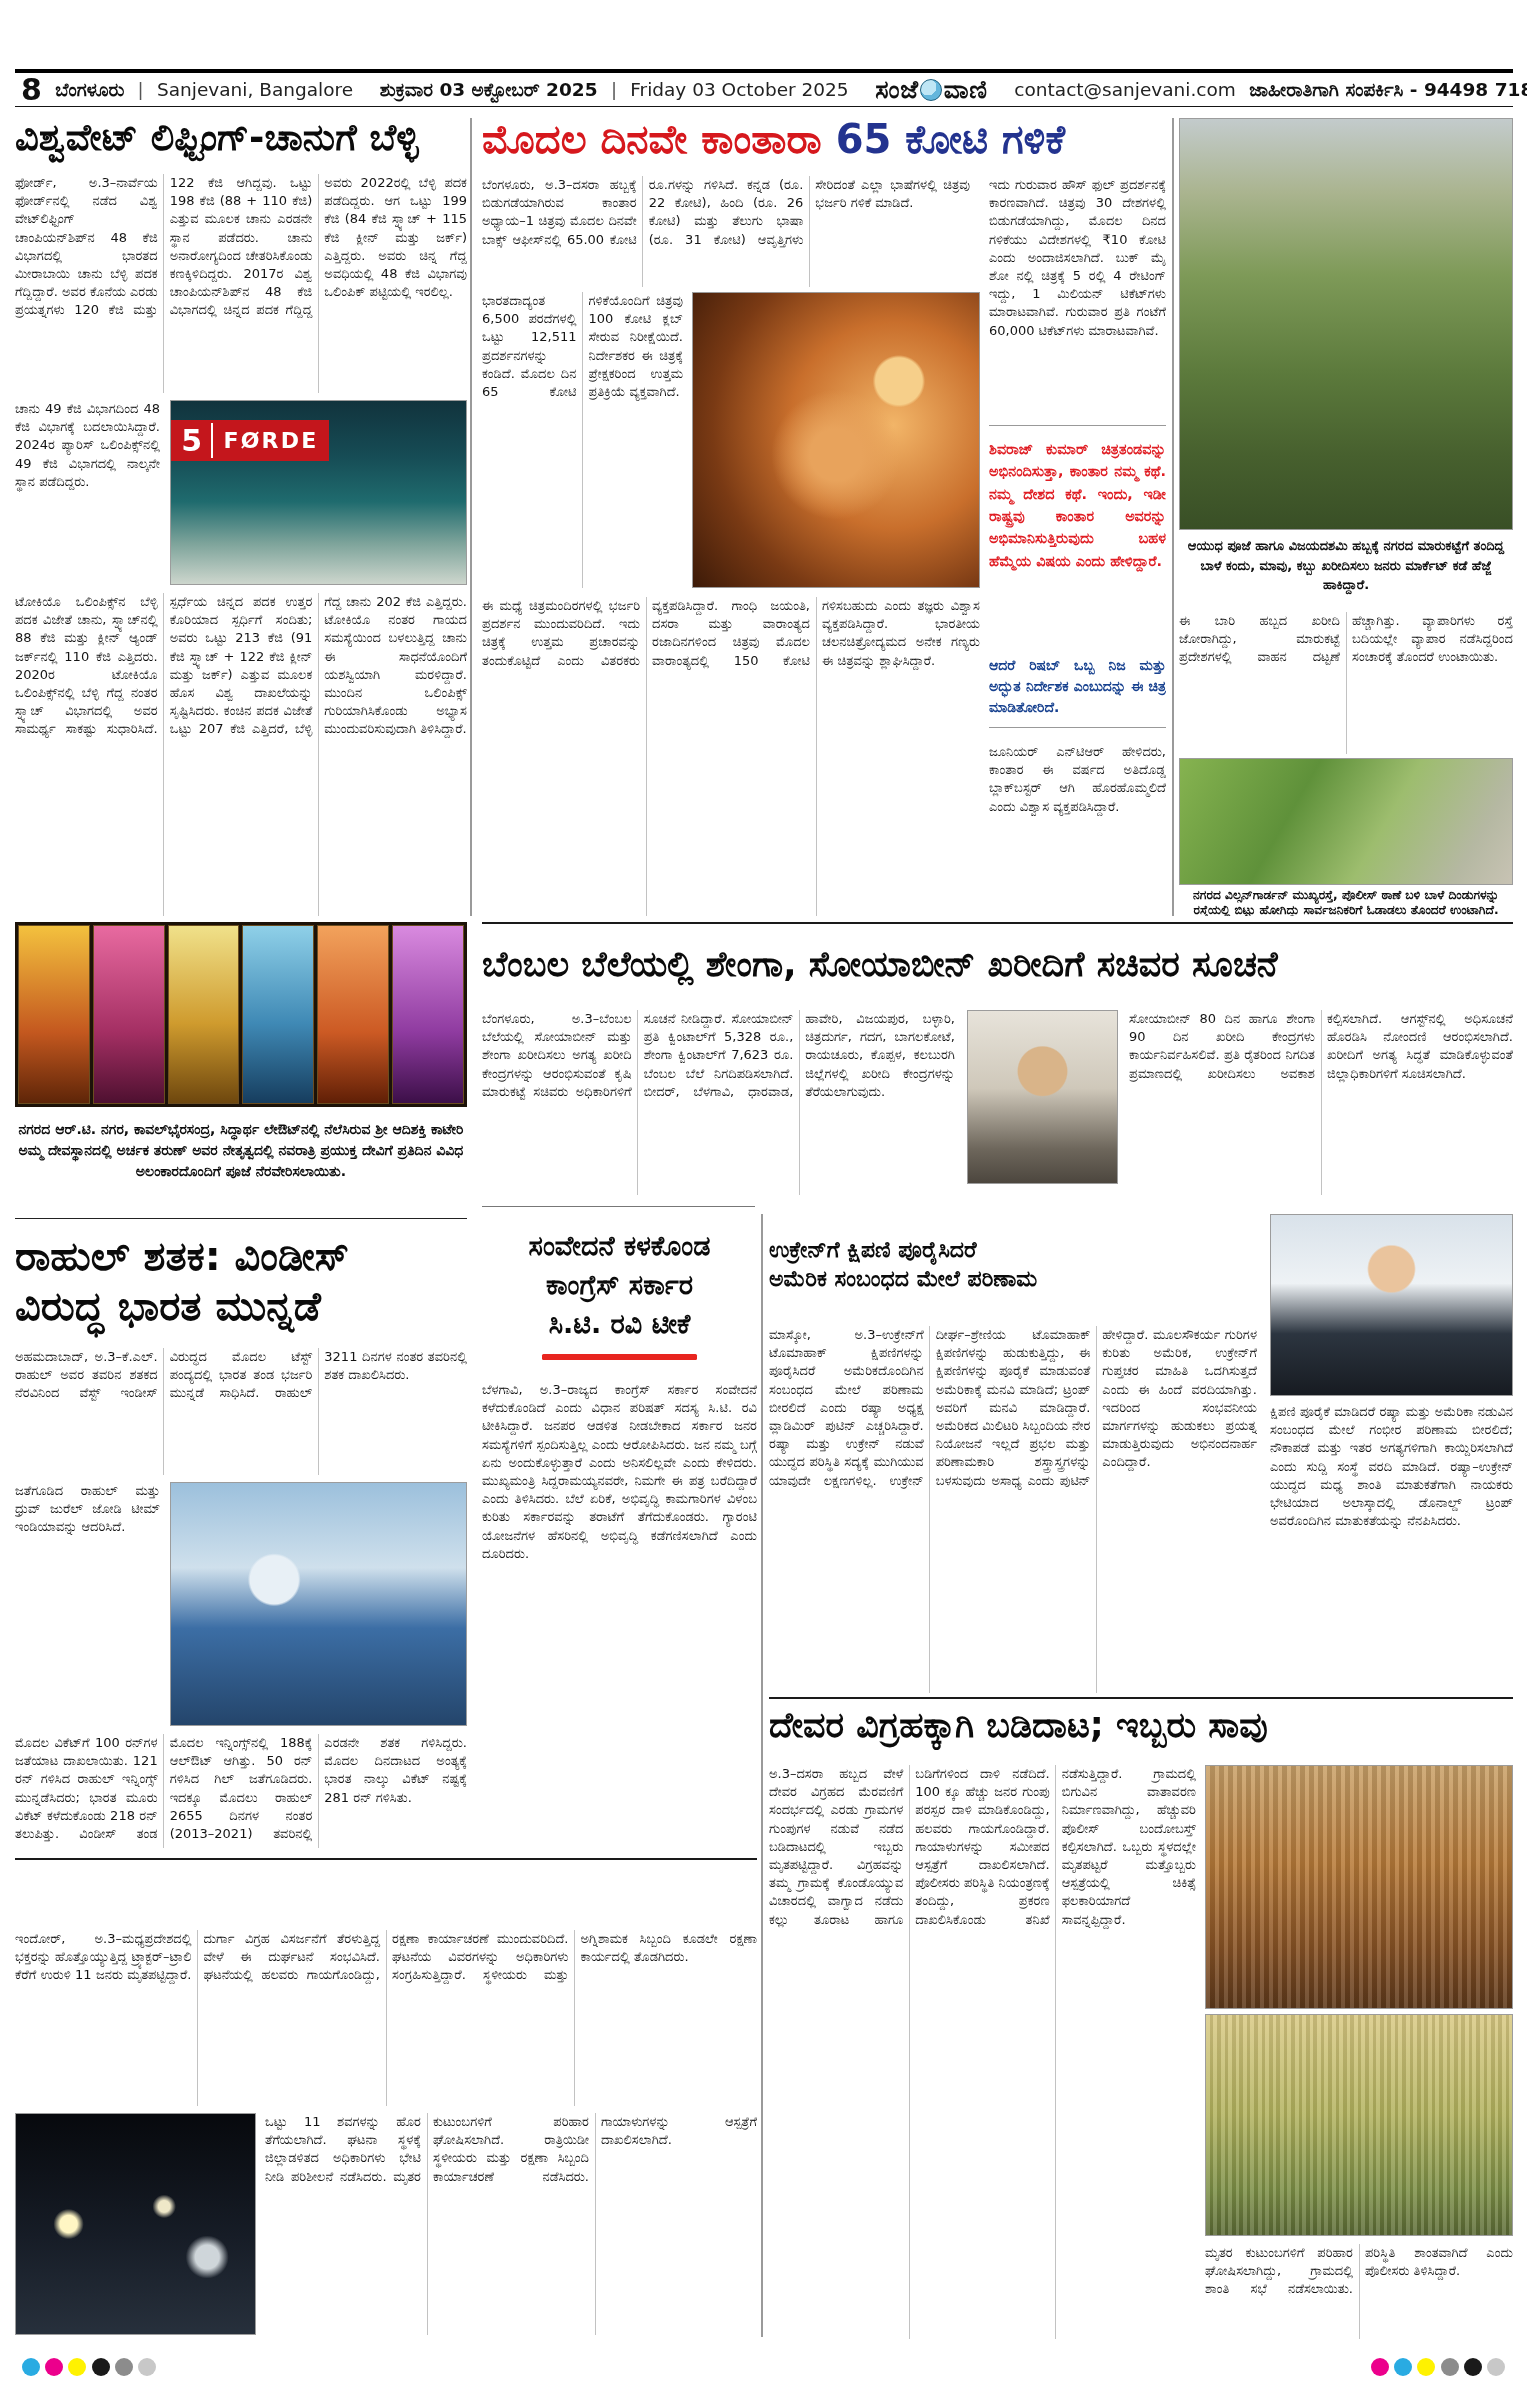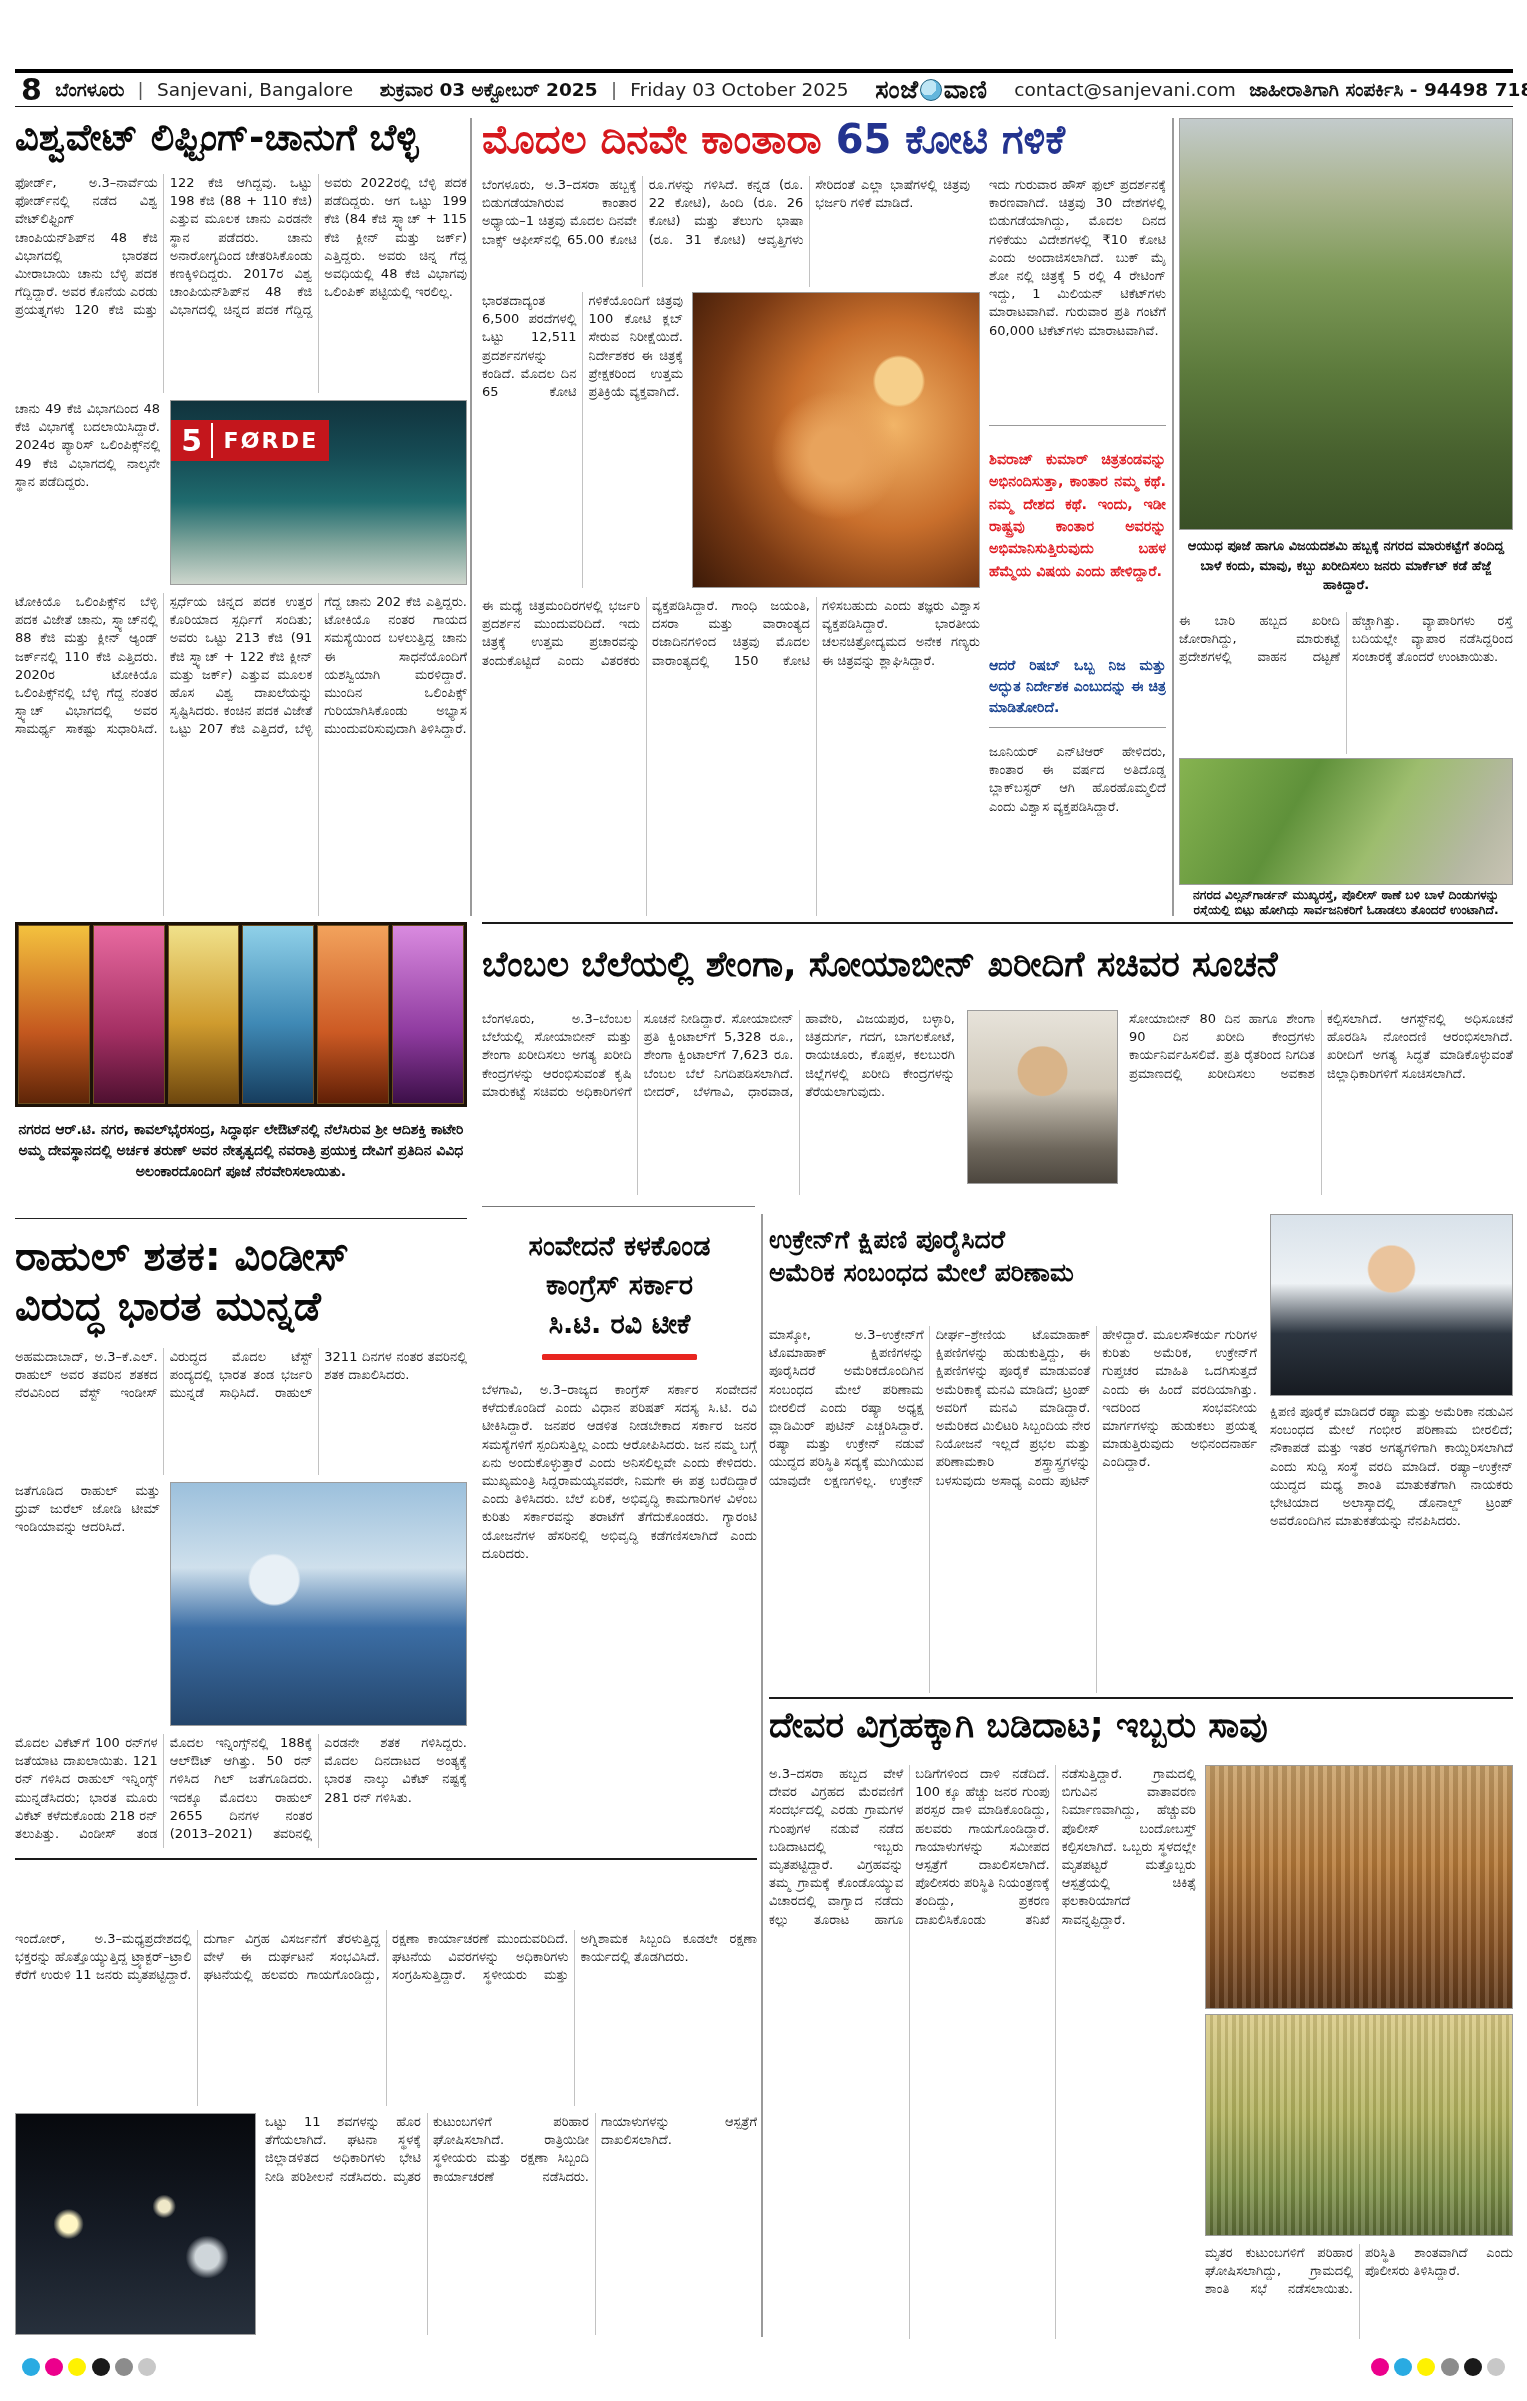--- a/index.html
+++ b/index.html
@@ -121,21 +121,21 @@
   </div>
 
   <div class="sec" style="left:482px;top:118px;width:684px;height:798px">
     <h1 style="font-size:40px;height:49px;white-space:nowrap">
       <span style="color:#d6181d">ಮೊದಲ ದಿನವೇ ಕಾಂತಾರಾ </span><span style="color:#23338f">65 ಕೋಟಿ ಗಳಿಕೆ</span>
     </h1>
     <div class="abs btxt c3" style="left:0;top:58px;width:488px;height:111px">ಬೆಂಗಳೂರು, ಅ.3–ದಸರಾ ಹಬ್ಬಕ್ಕೆ ಬಿಡುಗಡೆಯಾಗಿರುವ ಕಾಂತಾರ ಅಧ್ಯಾಯ–1 ಚಿತ್ರವು ಮೊದಲ ದಿನವೇ ಬಾಕ್ಸ್ ಆಫೀಸ್‌ನಲ್ಲಿ 65.00 ಕೋಟಿ ರೂ.ಗಳನ್ನು ಗಳಿಸಿದೆ. ಕನ್ನಡ (ರೂ. 22 ಕೋಟಿ), ಹಿಂದಿ (ರೂ. 26 ಕೋಟಿ) ಮತ್ತು ತೆಲುಗು ಭಾಷಾ (ರೂ. 31 ಕೋಟಿ) ಆವೃತ್ತಿಗಳು ಸೇರಿದಂತೆ ಎಲ್ಲಾ ಭಾಷೆಗಳಲ್ಲಿ ಚಿತ್ರವು ಭರ್ಜರಿ ಗಳಿಕೆ ಮಾಡಿದೆ.</div>
     <div class="abs btxt c2" style="left:0;top:174px;width:201px;height:296px">ಭಾರತದಾದ್ಯಂತ 6,500 ಪರದೆಗಳಲ್ಲಿ ಒಟ್ಟು 12,511 ಪ್ರದರ್ಶನಗಳನ್ನು ಕಂಡಿದೆ. ಮೊದಲ ದಿನ 65 ಕೋಟಿ ಗಳಿಕೆಯೊಂದಿಗೆ ಚಿತ್ರವು 100 ಕೋಟಿ ಕ್ಲಬ್ ಸೇರುವ ನಿರೀಕ್ಷೆಯಿದೆ. ನಿರ್ದೇಶಕರ ಈ ಚಿತ್ರಕ್ಕೆ ಪ್ರೇಕ್ಷಕರಿಂದ ಉತ್ತಮ ಪ್ರತಿಕ್ರಿಯೆ ವ್ಯಕ್ತವಾಗಿದೆ.</div>
     <div class="ph ph-movie" style="left:210px;top:174px;width:288px;height:296px"></div>
     <div class="abs btxt c1" style="left:507px;top:58px;width:177px;height:244px">ಇದು ಗುರುವಾರ ಹೌಸ್ ಫುಲ್ ಪ್ರದರ್ಶನಕ್ಕೆ ಕಾರಣವಾಗಿದೆ. ಚಿತ್ರವು 30 ದೇಶಗಳಲ್ಲಿ ಬಿಡುಗಡೆಯಾಗಿದ್ದು, ಮೊದಲ ದಿನದ ಗಳಿಕೆಯು ವಿದೇಶಗಳಲ್ಲಿ ₹10 ಕೋಟಿ ಎಂದು ಅಂದಾಜಿಸಲಾಗಿದೆ. ಬುಕ್ ಮೈ ಶೋ ನಲ್ಲಿ ಚಿತ್ರಕ್ಕೆ 5 ರಲ್ಲಿ 4 ರೇಟಿಂಗ್ ಇದ್ದು, 1 ಮಿಲಿಯನ್ ಟಿಕೆಟ್‌ಗಳು ಮಾರಾಟವಾಗಿವೆ. ಗುರುವಾರ ಪ್ರತಿ ಗಂಟೆಗೆ 60,000 ಟಿಕೆಟ್‌ಗಳು ಮಾರಾಟವಾಗಿವೆ.</div>
-    <div class="abs quote-red" style="left:507px;top:307px;width:177px;height:222px;border-top:0.7px solid #999;padding-top:22px">ಶಿವರಾಜ್ ಕುಮಾರ್ ಚಿತ್ರತಂಡವನ್ನು ಅಭಿನಂದಿಸುತ್ತಾ, ಕಾಂತಾರ ನಮ್ಮ ಕಥೆ. ನಮ್ಮ ದೇಶದ ಕಥೆ. ಇಂದು, ಇಡೀ ರಾಷ್ಟ್ರವು ಕಾಂತಾರ ಅವರನ್ನು ಅಭಿಮಾನಿಸುತ್ತಿರುವುದು ಬಹಳ ಹೆಮ್ಮೆಯ ವಿಷಯ ಎಂದು ಹೇಳಿದ್ದಾರೆ.</div>
+    <div class="abs quote-red" style="left:507px;top:307px;width:177px;height:222px;border-top:0.7px solid #999;padding-top:12px">ಶಿವರಾಜ್ ಕುಮಾರ್ ಚಿತ್ರತಂಡವನ್ನು ಅಭಿನಂದಿಸುತ್ತಾ, ಕಾಂತಾರ ನಮ್ಮ ಕಥೆ. ನಮ್ಮ ದೇಶದ ಕಥೆ. ಇಂದು, ಇಡೀ ರಾಷ್ಟ್ರವು ಕಾಂತಾರ ಅವರನ್ನು ಅಭಿಮಾನಿಸುತ್ತಿರುವುದು ಬಹಳ ಹೆಮ್ಮೆಯ ವಿಷಯ ಎಂದು ಹೇಳಿದ್ದಾರೆ.</div>
     <div class="abs quote-blue" style="left:507px;top:537px;width:177px;height:68px">ಆದರೆ ರಿಷಬ್ ಒಬ್ಬ ನಿಜ ಮತ್ತು ಅದ್ಭುತ ನಿರ್ದೇಶಕ ಎಂಬುದನ್ನು ಈ ಚಿತ್ರ ಮಾಡಿತೋರಿದೆ.</div>
     <div class="abs btxt c1" style="left:507px;top:609px;width:177px;height:189px;border-top:0.7px solid #999;padding-top:15px">ಜೂನಿಯರ್ ಎನ್‌ಟಿಆರ್ ಹೇಳಿದರು, ಕಾಂತಾರ ಈ ವರ್ಷದ ಅತಿದೊಡ್ಡ ಬ್ಲಾಕ್‌ಬಸ್ಟರ್ ಆಗಿ ಹೊರಹೊಮ್ಮಲಿದೆ ಎಂದು ವಿಶ್ವಾಸ ವ್ಯಕ್ತಪಡಿಸಿದ್ದಾರೆ.</div>
     <div class="abs btxt c3" style="left:0;top:479px;width:498px;height:319px">ಈ ಮಧ್ಯೆ ಚಿತ್ರಮಂದಿರಗಳಲ್ಲಿ ಭರ್ಜರಿ ಪ್ರದರ್ಶನ ಮುಂದುವರಿದಿದೆ. ಇದು ಚಿತ್ರಕ್ಕೆ ಉತ್ತಮ ಪ್ರಚಾರವನ್ನು ತಂದುಕೊಟ್ಟಿದೆ ಎಂದು ವಿತರಕರು ವ್ಯಕ್ತಪಡಿಸಿದ್ದಾರೆ. ಗಾಂಧಿ ಜಯಂತಿ, ದಸರಾ ಮತ್ತು ವಾರಾಂತ್ಯದ ರಜಾದಿನಗಳಿಂದ ಚಿತ್ರವು ಮೊದಲ ವಾರಾಂತ್ಯದಲ್ಲಿ 150 ಕೋಟಿ ಗಳಿಸಬಹುದು ಎಂದು ತಜ್ಞರು ವಿಶ್ವಾಸ ವ್ಯಕ್ತಪಡಿಸಿದ್ದಾರೆ. ಭಾರತೀಯ ಚಲನಚಿತ್ರೋದ್ಯಮದ ಅನೇಕ ಗಣ್ಯರು ಈ ಚಿತ್ರವನ್ನು ಶ್ಲಾಘಿಸಿದ್ದಾರೆ.</div>
   </div>
 
   <div class="sec" style="left:1179px;top:118px;width:334px;height:798px">
     <div class="ph ph-waste1" style="left:0;top:0;width:334px;height:412px"></div>
     <div class="abs btxt c2" style="left:0;top:494px;width:334px;height:142px">ಈ ಬಾರಿ ಹಬ್ಬದ ಖರೀದಿ ಜೋರಾಗಿದ್ದು, ಮಾರುಕಟ್ಟೆ ಪ್ರದೇಶಗಳಲ್ಲಿ ವಾಹನ ದಟ್ಟಣೆ ಹೆಚ್ಚಾಗಿತ್ತು. ವ್ಯಾಪಾರಿಗಳು ರಸ್ತೆ ಬದಿಯಲ್ಲೇ ವ್ಯಾಪಾರ ನಡೆಸಿದ್ದರಿಂದ ಸಂಚಾರಕ್ಕೆ ತೊಂದರೆ ಉಂಟಾಯಿತು.</div>
     <div class="abs cap" style="left:0;top:418px;width:334px;height:71px;font-size:13px">ಆಯುಧ ಪೂಜೆ ಹಾಗೂ ವಿಜಯದಶಮಿ ಹಬ್ಬಕ್ಕೆ ನಗರದ ಮಾರುಕಟ್ಟೆಗೆ ತಂದಿದ್ದ ಬಾಳೆ ಕಂದು, ಮಾವು, ಕಬ್ಬು ಖರೀದಿಸಲು ಜನರು ಮಾರ್ಕೆಟ್ ಕಡೆ ಹೆಜ್ಜೆ ಹಾಕಿದ್ದಾರೆ.</div>
     <div class="ph ph-waste2" style="left:0;top:640px;width:334px;height:127px"></div>
@@ -176,21 +176,21 @@
     <h2 style="font-size:27px;text-align:center;line-height:1.45;margin-top:12px">
       <div>ಸಂವೇದನೆ ಕಳಕೊಂಡ</div>
       <div>ಕಾಂಗ್ರೆಸ್ ಸರ್ಕಾರ</div>
       <div>ಸಿ.ಟಿ. ರವಿ ಟೀಕೆ</div>
     </h2>
     <div class="redbar" style="width:155px;margin:10.3px auto 0"></div>
     <div class="abs btxt c1" style="left:0;top:167px;width:275px;height:463px">ಬೆಳಗಾವಿ, ಅ.3–ರಾಜ್ಯದ ಕಾಂಗ್ರೆಸ್ ಸರ್ಕಾರ ಸಂವೇದನೆ ಕಳೆದುಕೊಂಡಿದೆ ಎಂದು ವಿಧಾನ ಪರಿಷತ್ ಸದಸ್ಯ ಸಿ.ಟಿ. ರವಿ ಟೀಕಿಸಿದ್ದಾರೆ. ಜನಪರ ಆಡಳಿತ ನೀಡಬೇಕಾದ ಸರ್ಕಾರ ಜನರ ಸಮಸ್ಯೆಗಳಿಗೆ ಸ್ಪಂದಿಸುತ್ತಿಲ್ಲ ಎಂದು ಆರೋಪಿಸಿದರು. ಜನ ನಮ್ಮ ಬಗ್ಗೆ ಏನು ಅಂದುಕೊಳ್ಳುತ್ತಾರೆ ಎಂದು ಅನಿಸಲಿಲ್ಲವೇ ಎಂದು ಕೇಳಿದರು. ಮುಖ್ಯಮಂತ್ರಿ ಸಿದ್ದರಾಮಯ್ಯನವರೇ, ನಿಮಗೇ ಈ ಪತ್ರ ಬರೆದಿದ್ದಾರೆ ಎಂದು ತಿಳಿಸಿದರು. ಬೆಲೆ ಏರಿಕೆ, ಅಭಿವೃದ್ಧಿ ಕಾಮಗಾರಿಗಳ ವಿಳಂಬ ಕುರಿತು ಸರ್ಕಾರವನ್ನು ತರಾಟೆಗೆ ತೆಗೆದುಕೊಂಡರು. ಗ್ಯಾರಂಟಿ ಯೋಜನೆಗಳ ಹೆಸರಿನಲ್ಲಿ ಅಭಿವೃದ್ಧಿ ಕಡೆಗಣಿಸಲಾಗಿದೆ ಎಂದು ದೂರಿದರು.</div>
   </div>
 
   <div class="sec" style="left:769px;top:1214px;width:744px;height:479px">
-    <h2 style="font-size:25px;line-height:1.3;margin-top:10px">
+    <h2 style="font-size:22px;line-height:1.3;margin-top:22px">
       <div>ಉಕ್ರೇನ್‌ಗೆ ಕ್ಷಿಪಣಿ ಪೂರೈಸಿದರೆ</div>
       <div>ಅಮೆರಿಕ ಸಂಬಂಧದ ಮೇಲೆ ಪರಿಣಾಮ</div>
     </h2>
     <div class="ph ph-putin" style="left:501px;top:0;width:243px;height:182px"></div>
     <div class="abs btxt c3" style="left:0;top:112px;width:488px;height:367px">ಮಾಸ್ಕೋ, ಅ.3–ಉಕ್ರೇನ್‌ಗೆ ಟೊಮಾಹಾಕ್ ಕ್ಷಿಪಣಿಗಳನ್ನು ಪೂರೈಸಿದರೆ ಅಮೆರಿಕದೊಂದಿಗಿನ ಸಂಬಂಧದ ಮೇಲೆ ಪರಿಣಾಮ ಬೀರಲಿದೆ ಎಂದು ರಷ್ಯಾ ಅಧ್ಯಕ್ಷ ವ್ಲಾಡಿಮಿರ್ ಪುಟಿನ್ ಎಚ್ಚರಿಸಿದ್ದಾರೆ. ರಷ್ಯಾ ಮತ್ತು ಉಕ್ರೇನ್ ನಡುವೆ ಯುದ್ಧದ ಪರಿಸ್ಥಿತಿ ಸದ್ಯಕ್ಕೆ ಮುಗಿಯುವ ಯಾವುದೇ ಲಕ್ಷಣಗಳಿಲ್ಲ. ಉಕ್ರೇನ್ ದೀರ್ಘ–ಶ್ರೇಣಿಯ ಟೊಮಾಹಾಕ್ ಕ್ಷಿಪಣಿಗಳನ್ನು ಹುಡುಕುತ್ತಿದ್ದು, ಈ ಕ್ಷಿಪಣಿಗಳನ್ನು ಪೂರೈಕೆ ಮಾಡುವಂತೆ ಅಮೆರಿಕಾಕ್ಕೆ ಮನವಿ ಮಾಡಿದೆ; ಟ್ರಂಪ್ ಅವರಿಗೆ ಮನವಿ ಮಾಡಿದ್ದಾರೆ. ಅಮೆರಿಕದ ಮಿಲಿಟರಿ ಸಿಬ್ಬಂದಿಯ ನೇರ ನಿಯೋಜನೆ ಇಲ್ಲದೆ ಪ್ರಭಲ ಮತ್ತು ಪರಿಣಾಮಕಾರಿ ಶಸ್ತ್ರಾಸ್ತ್ರಗಳನ್ನು ಬಳಸುವುದು ಅಸಾಧ್ಯ ಎಂದು ಪುಟಿನ್ ಹೇಳಿದ್ದಾರೆ. ಮೂಲಸೌಕರ್ಯ ಗುರಿಗಳ ಕುರಿತು ಅಮೆರಿಕ, ಉಕ್ರೇನ್‌ಗೆ ಗುಪ್ತಚರ ಮಾಹಿತಿ ಒದಗಿಸುತ್ತದೆ ಎಂದು ಈ ಹಿಂದೆ ವರದಿಯಾಗಿತ್ತು. ಇದರಿಂದ ಸಂಭವನೀಯ ಮಾರ್ಗಗಳನ್ನು ಹುಡುಕಲು ಪ್ರಯತ್ನ ಮಾಡುತ್ತಿರುವುದು ಅಭಿನಂದನಾರ್ಹ ಎಂದಿದ್ದಾರೆ.</div>
     <div class="abs btxt c1" style="left:501px;top:189px;width:243px;height:290px">ಕ್ಷಿಪಣಿ ಪೂರೈಕೆ ಮಾಡಿದರೆ ರಷ್ಯಾ ಮತ್ತು ಅಮೆರಿಕಾ ನಡುವಿನ ಸಂಬಂಧದ ಮೇಲೆ ಗಂಭೀರ ಪರಿಣಾಮ ಬೀರಲಿದೆ; ನೌಕಾಪಡೆ ಮತ್ತು ಇತರ ಅಗತ್ಯಗಳಿಗಾಗಿ ಕಾಯ್ದಿರಿಸಲಾಗಿದೆ ಎಂದು ಸುದ್ದಿ ಸಂಸ್ಥೆ ವರದಿ ಮಾಡಿದೆ. ರಷ್ಯಾ–ಉಕ್ರೇನ್ ಯುದ್ಧದ ಮಧ್ಯ ಶಾಂತಿ ಮಾತುಕತೆಗಾಗಿ ನಾಯಕರು ಭೇಟಿಯಾದ ಅಲಾಸ್ಕಾದಲ್ಲಿ ಡೊನಾಲ್ಡ್ ಟ್ರಂಪ್ ಅವರೊಂದಿಗಿನ ಮಾತುಕತೆಯನ್ನು ನೆನಪಿಸಿದರು.</div>
   </div>
 
   <div class="sec" style="left:769px;top:1707px;width:744px;height:632px">
     <h1 style="font-size:35px;height:46px;white-space:nowrap">ದೇವರ ವಿಗ್ರಹಕ್ಕಾಗಿ ಬಡಿದಾಟ; ಇಬ್ಬರು ಸಾವು</h1>

